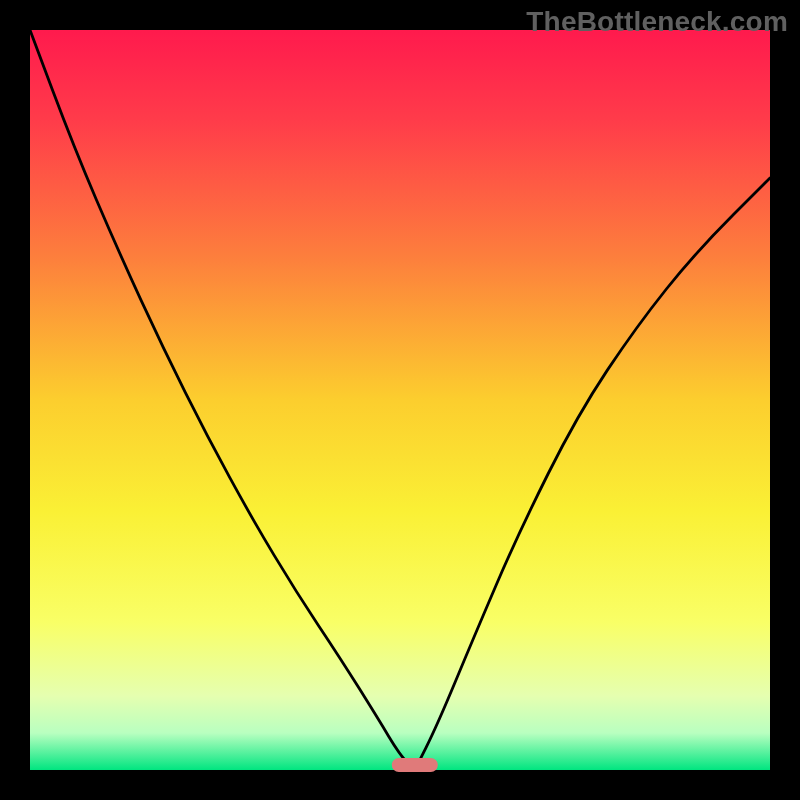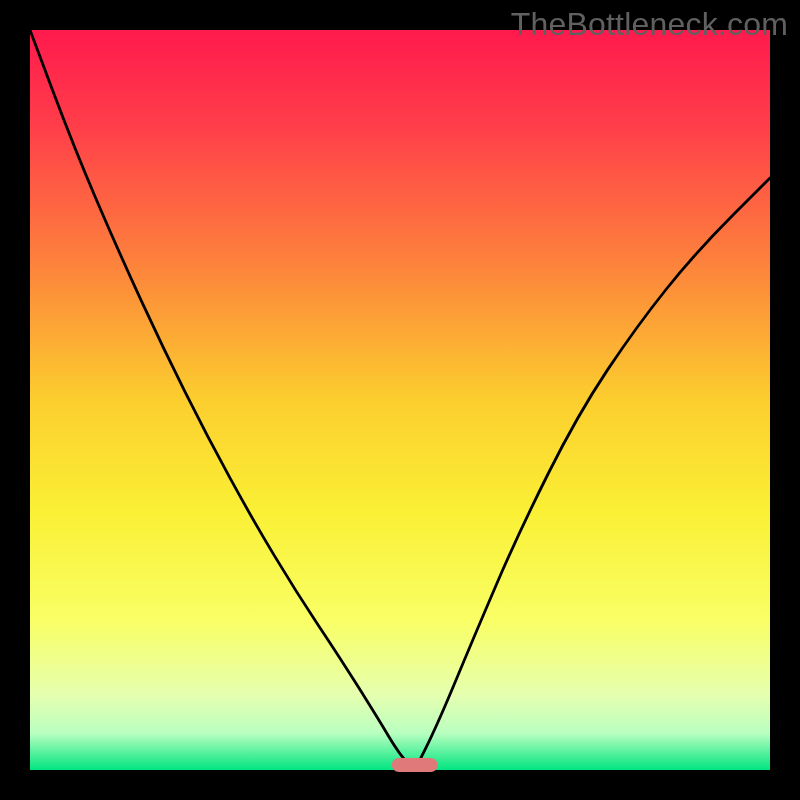--- a/index.html
+++ b/index.html
@@ -13,22 +13,22 @@
   }
   .canvas {
     position: relative;
     width: 800px;
     height: 800px;
   }
   .watermark {
     position: absolute;
     top: 6px;
     right: 12px;
-    font-size: 32px;
-    font-weight: 400;
+    font-size: 28px;
+    font-weight: 700;
     color: #606060;
     letter-spacing: 0.2px;
   }
   svg {
     position: absolute;
     top: 0;
     left: 0;
   }
 </style>
 </head>

